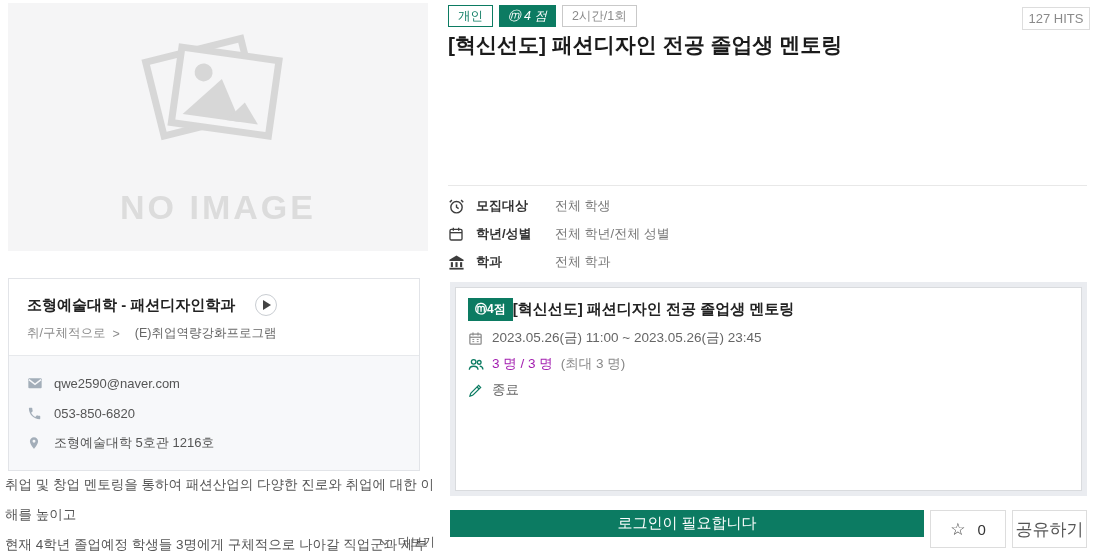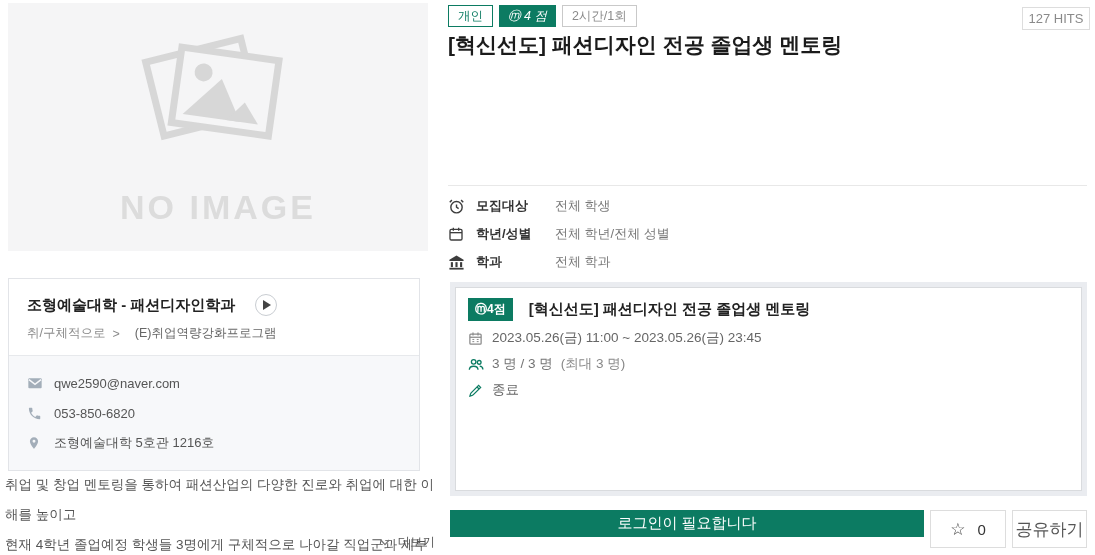--- a/index.html
+++ b/index.html
@@ -74,28 +74,28 @@
   .description { left:5px; top:470px; width:432px; font-size:13.5px; color:#555; line-height:30px; }
   .more-button {
     position:absolute; right:2px; top:64px;
     font-size:12.5px; color:#555; display:flex; align-items:center; gap:8px;
     cursor:pointer; background:none; border:none; font-family:inherit;
   }
 
   
   .session-card { left:450px; top:282px; width:637px; height:214px; background:#eaecf0; padding:5px; }
   .session-inner { width:100%; height:100%; background:#fff; border:1px solid #d9dbde; padding:10px 12px; }
-  .session-header { display:flex; align-items:center; gap:16px; }
+  .session-header { display:flex; align-items:center; gap:0; }
   .session-badge { background:#0c7b62; color:#fff; font-size:12px; font-weight:700; padding:3px 7px; white-space:nowrap; }
   .session-title { font-size:15px; font-weight:700; color:#222; }
   .session-row { display:flex; align-items:center; gap:8px; margin-top:8px; font-size:13.5px; color:#666; }
   .session-row .icon { width:16px; height:16px; display:flex; align-items:center; }
   .icon-gray { color:#8a8a8a; }
   .icon-teal { color:#0c7b62; }
-  .capacity-highlight { color:#737373; }
+  .capacity-highlight { color:#a21caf; }
   .capacity-note { color:#888; }
 
   
   .login-button {
     left:450px; top:510px; width:474px; height:27px;
     background:#0c7b62; color:#fff; font-size:15px;
     display:flex; align-items:center; justify-content:center;
     border:none; cursor:pointer; font-family:inherit;
   }
   .favorite-box {

